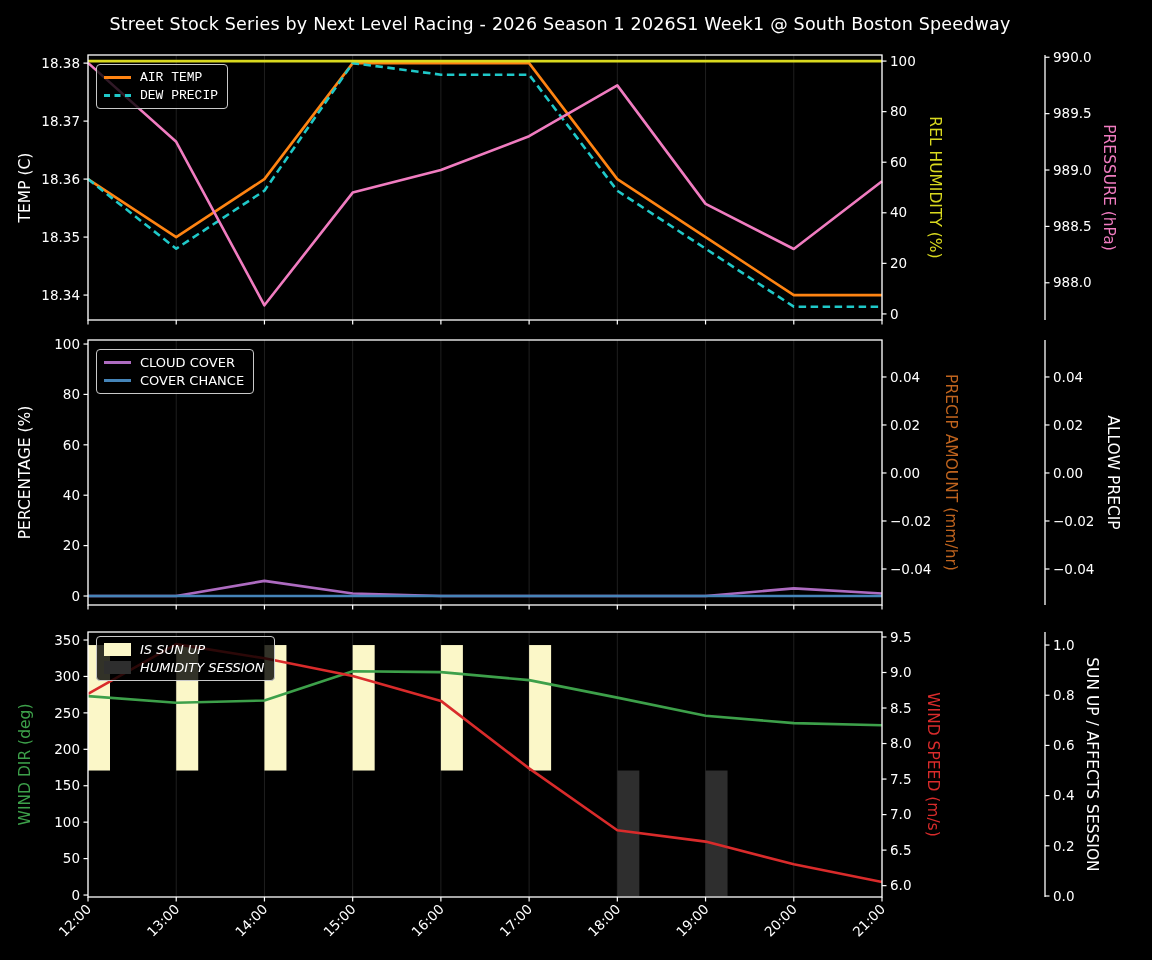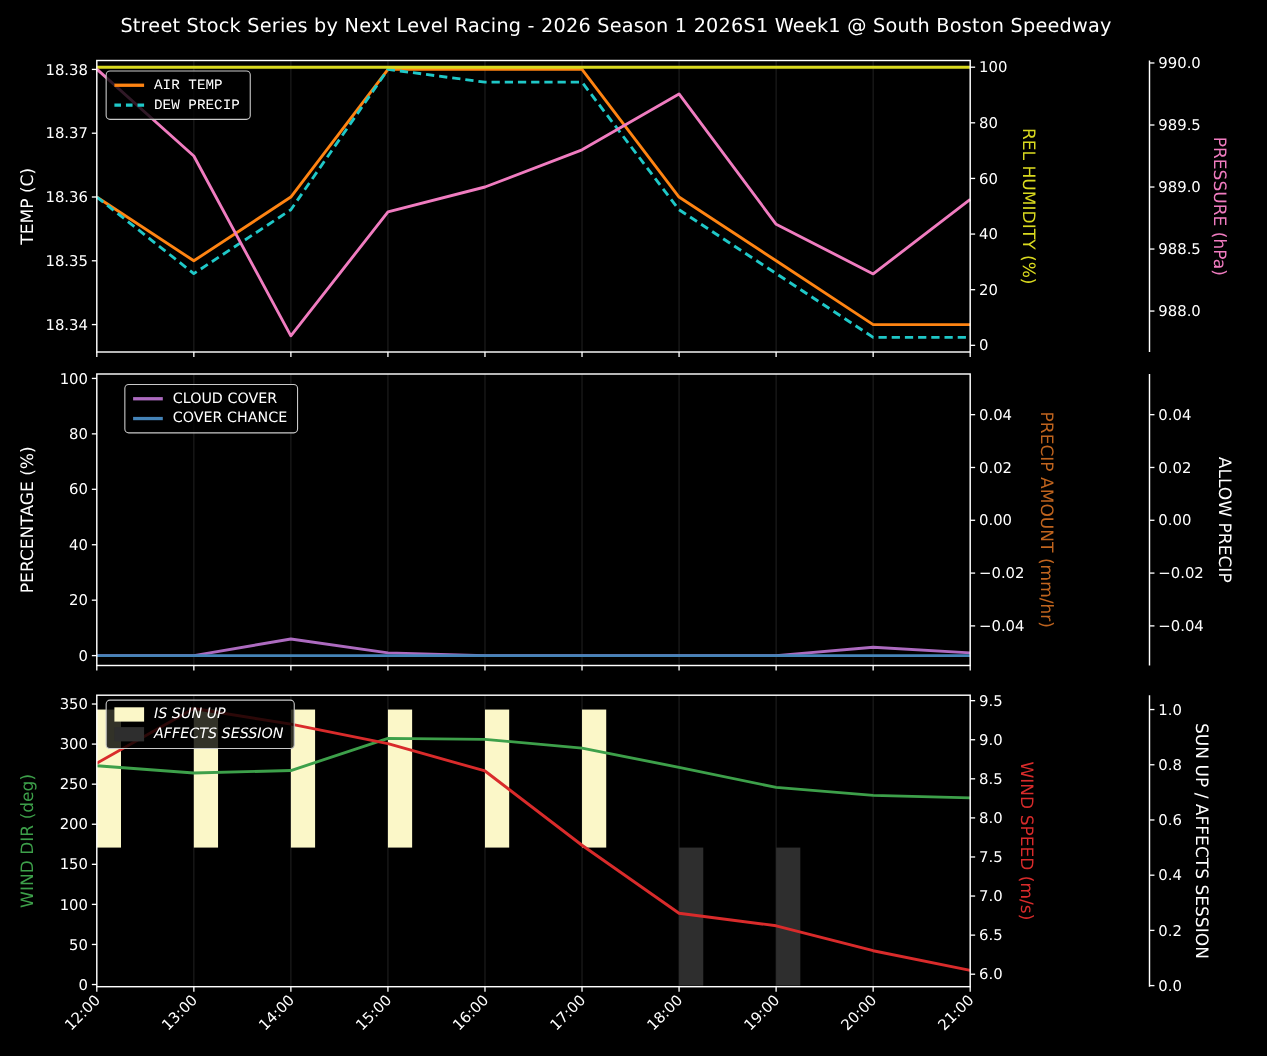--- a/index.html
+++ b/index.html
@@ -261,34 +261,34 @@
       <div class="legend" style="left: 96px; top: 64px; font-family: Liberation Mono, monospace;">
         <div class="legend-row">
           <span class="sample line" style="background: rgb(255, 132, 18);"></span>
           <span class="legend-label">AIR TEMP</span>
         </div>
         <div class="legend-row">
           <span class="sample dashed" style="border-top-color: rgb(31, 200, 200);"></span>
           <span class="legend-label">DEW PRECIP</span>
         </div>
       </div>
-      <div class="legend" style="left: 96px; top: 349px; margin-left: 17px;">
+      <div class="legend" style="left: 96px; top: 349px;">
         <div class="legend-row">
           <span class="sample line" style="background: rgb(173, 107, 192);"></span>
           <span class="legend-label">CLOUD COVER</span>
         </div>
         <div class="legend-row">
           <span class="sample line" style="background: rgb(69, 132, 184);"></span>
           <span class="legend-label">COVER CHANCE</span>
         </div>
       </div>
       <div class="legend" style="left: 96px; top: 636px; font-style: italic;">
         <div class="legend-row">
           <span class="sample patch" style="background: rgb(251, 247, 200);"></span>
           <span class="legend-label">IS SUN UP</span>
         </div>
         <div class="legend-row">
           <span class="sample patch" style="background: rgb(46, 46, 46);"></span>
-          <span class="legend-label">AFFECTS SESSION</span>
+          <span class="legend-label">HUMIDITY SESSION</span>
         </div>
       </div>
     </div>
 </div>
 
 </body></html>

